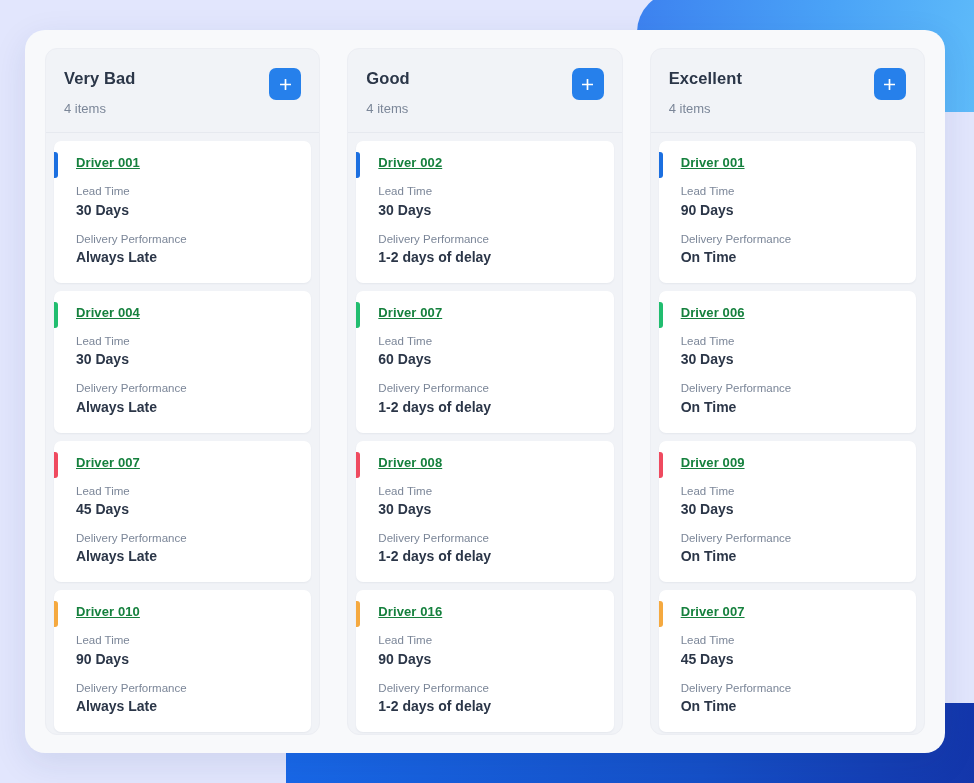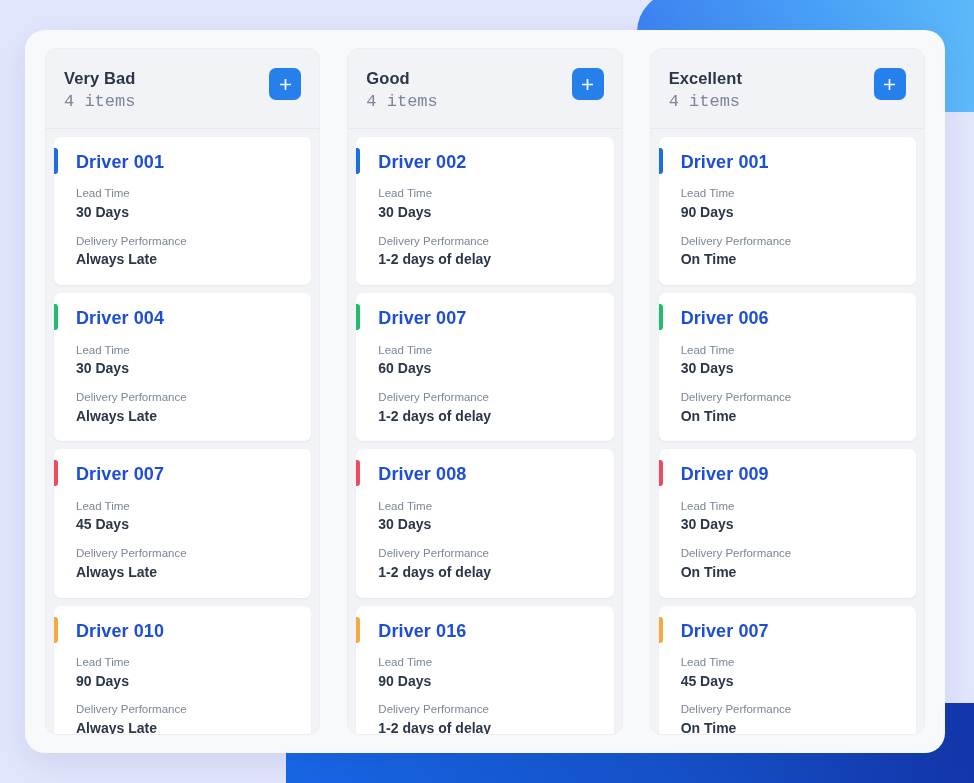--- a/index.html
+++ b/index.html
@@ -86,25 +86,24 @@
 
   .column-title {
     font-size: 16.5px;
     font-weight: bold;
     color: #2b3648;
     line-height: 1.25;
     letter-spacing: 0.1px;
   }
 
   .column-count {
-    font-size: 17px;
+    font-size: 13px;
     color: #7b8698;
-    margin-top: 3px;
+    margin-top: 12px;
     line-height: 1.2;
-    font-family: Liberation Mono, monospace;
   }
 
   .add-btn {
     flex: 0 0 auto;
     width: 32px;
     height: 32px;
     border: none;
     border-radius: 7px;
     background: #2680eb;
     color: #ffffff;
@@ -142,25 +141,26 @@
   .accent {
     position: absolute;
     left: 0;
     top: 11px;
     width: 4px;
     height: 26px;
     border-radius: 0 3px 3px 0;
   }
 
   .card-title {
-    font-size: 18px;
+    font-size: 13px;
     font-weight: bold;
-    color: #1d4ed8;
+    color: #15803d;
     line-height: 1.3;
     letter-spacing: 0.1px;
+    text-decoration: underline;
   }
 
   .field { margin-top: 12px; }
 
   .field-label {
     font-size: 11.5px;
     color: #7b8698;
     line-height: 1.35;
   }
 

